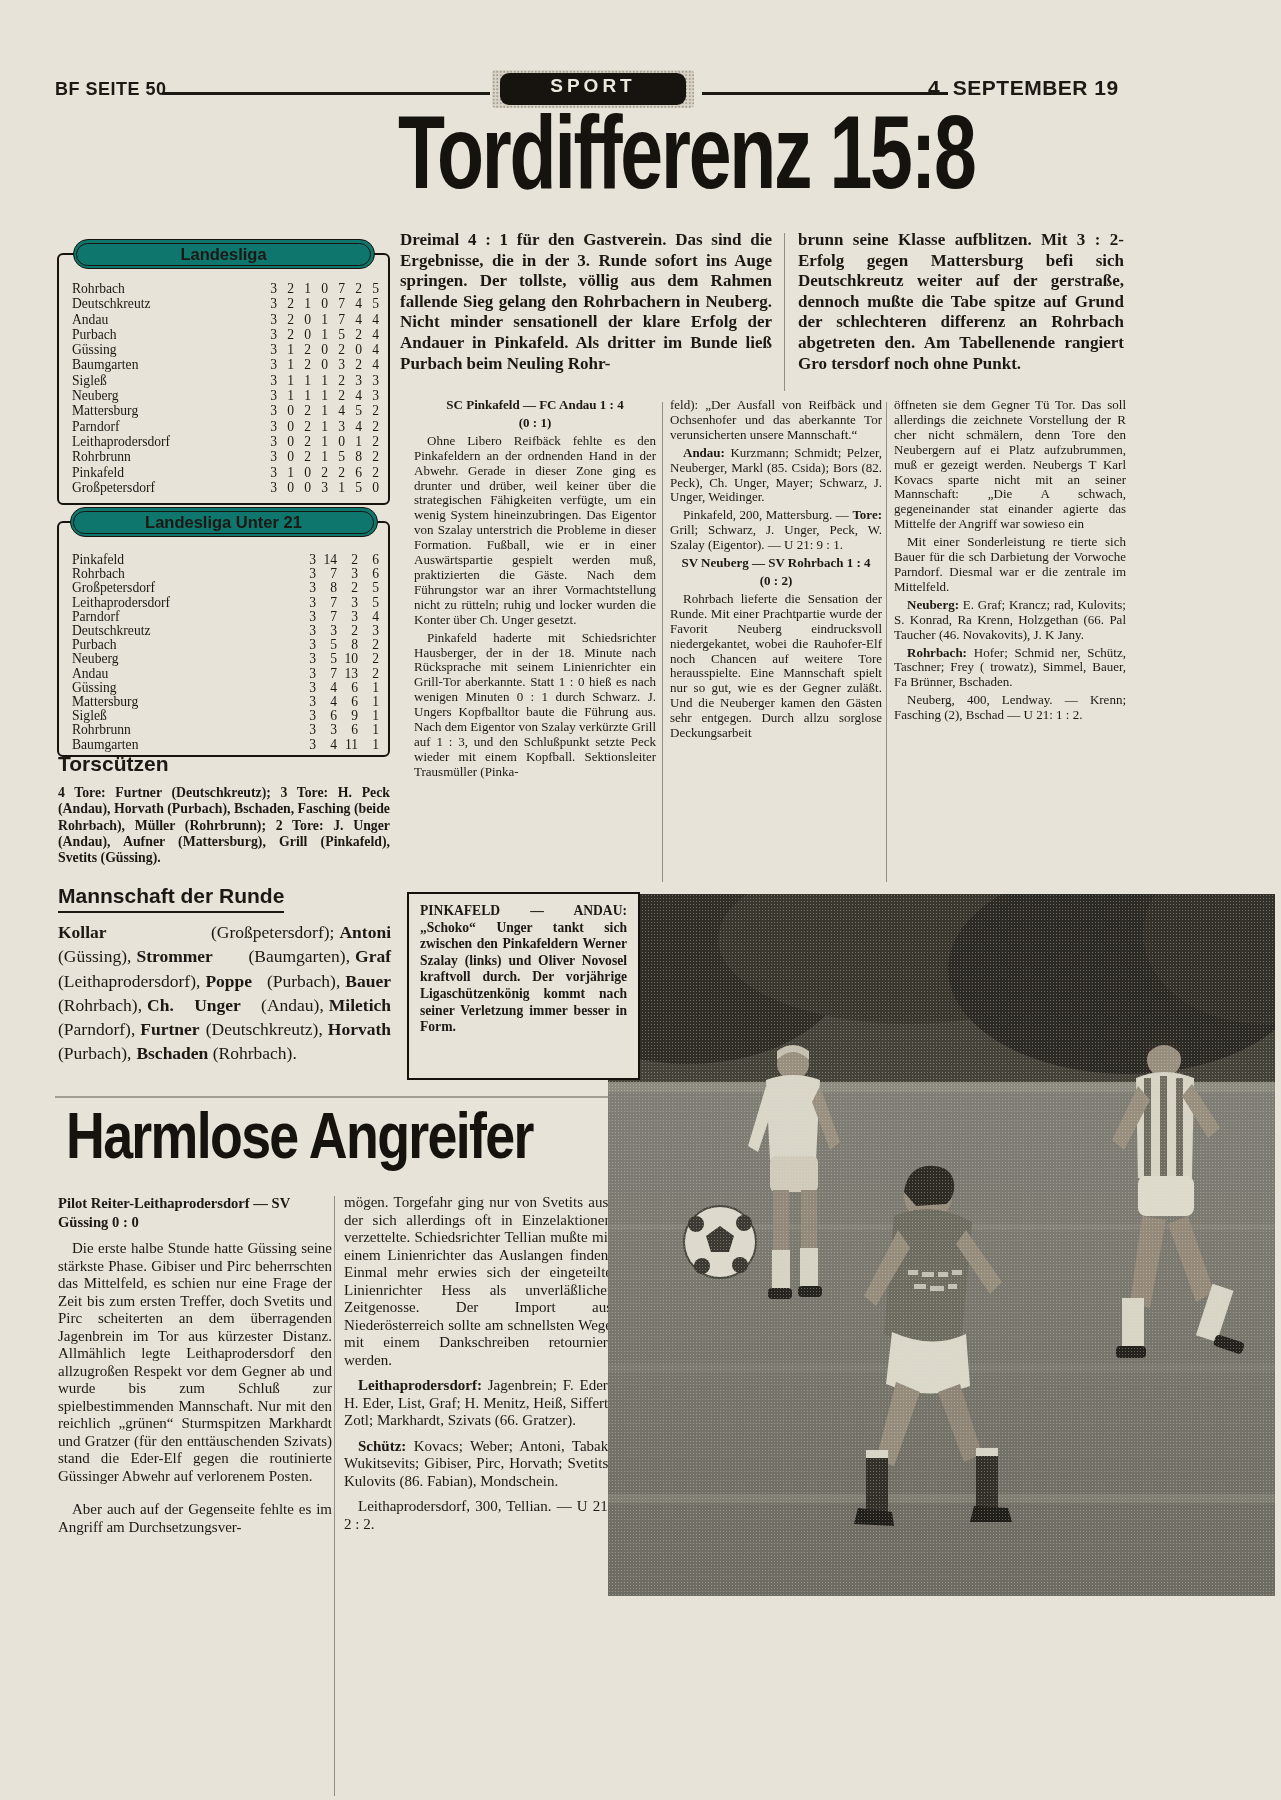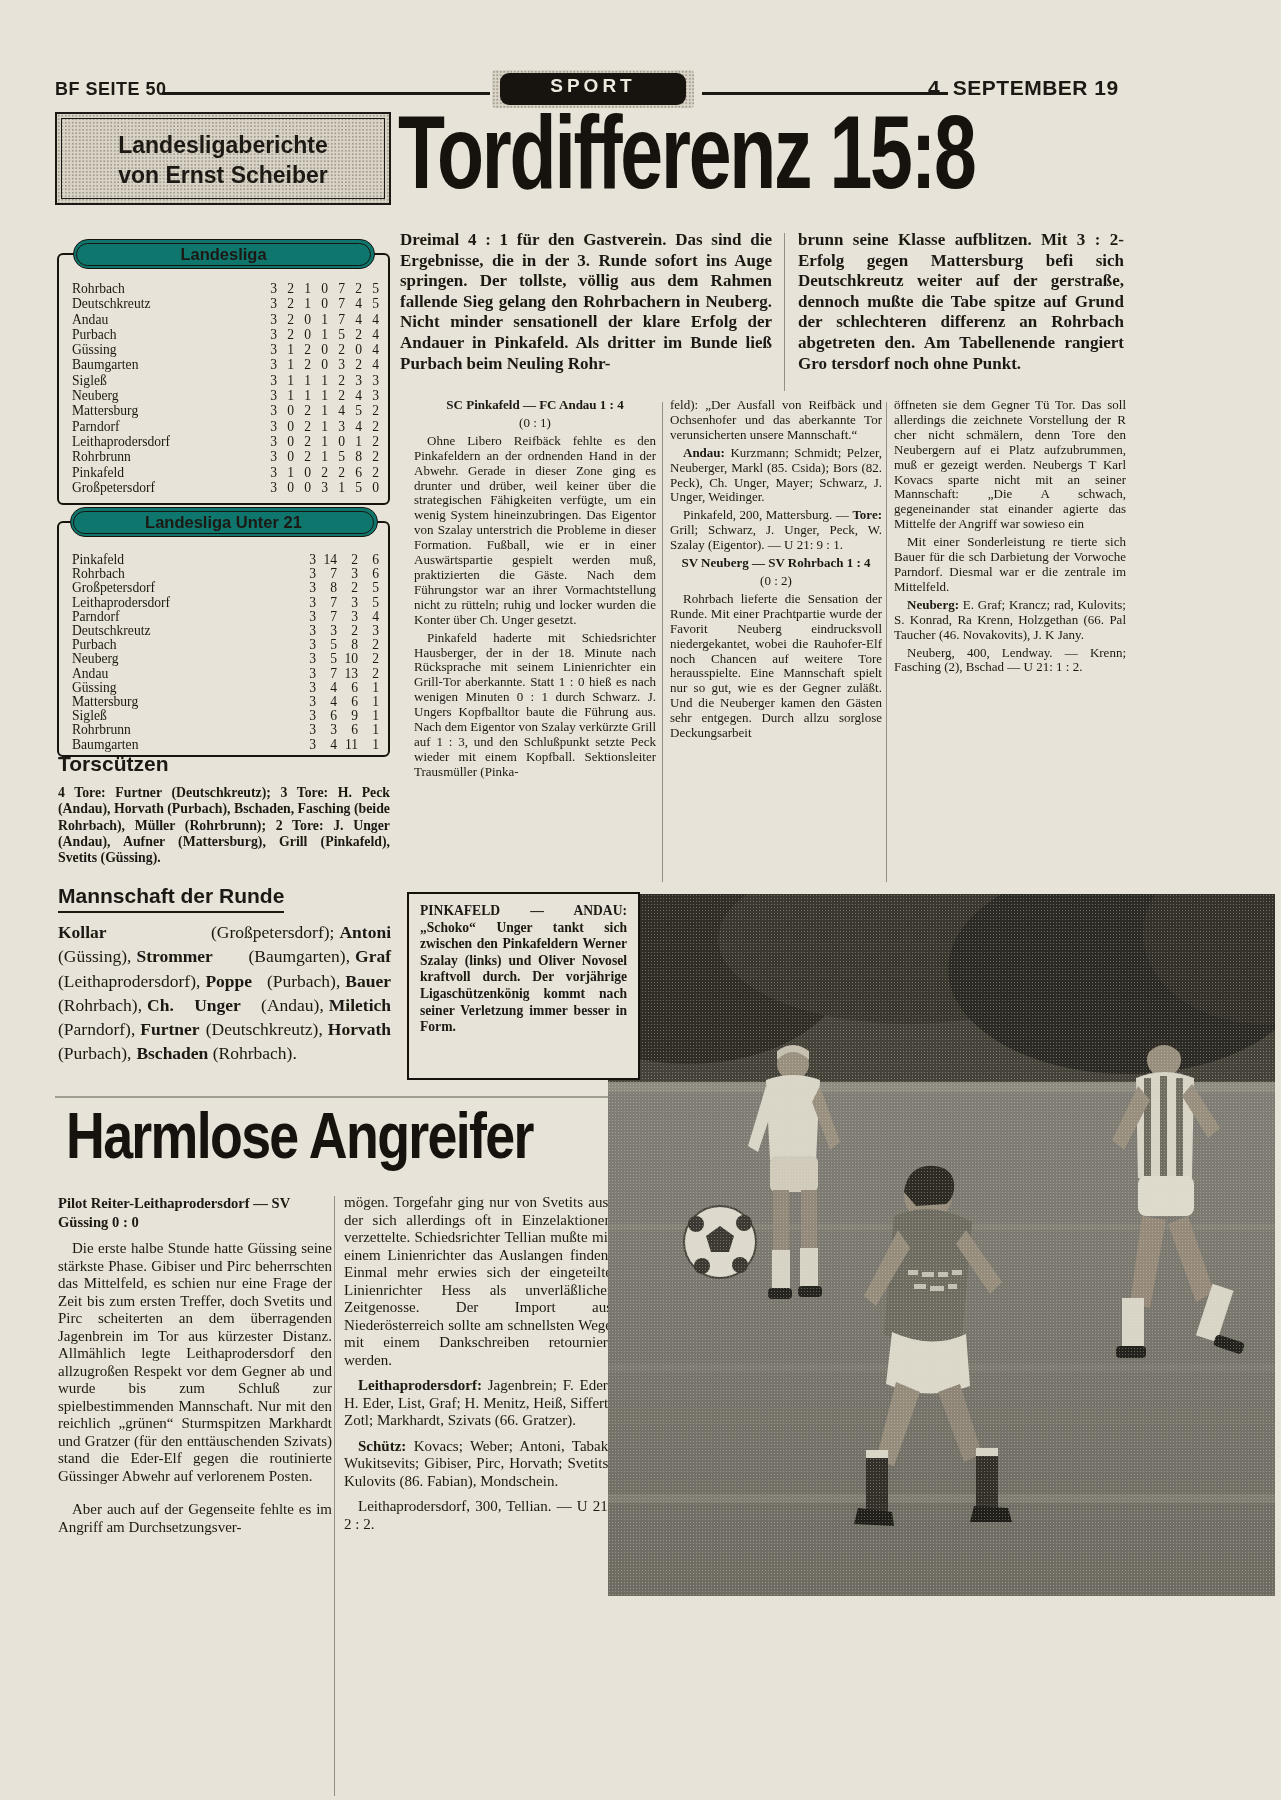--- a/index.html
+++ b/index.html
@@ -49,21 +49,21 @@
   .ts-text{left:58px;top:785px;width:332px;font:bold 13.8px/16.3px "Liberation Serif",serif;text-align:justify;hyphens:auto;}
   .md-head{left:58px;top:884px;font:bold 21px/24px "Liberation Sans",sans-serif;border-bottom:2.5px solid #1c1813;padding-bottom:3px;}
   .md-text{left:58px;top:920px;width:333px;font:17.5px/24.3px "Liberation Serif",serif;text-align:justify;}
   .md-item{margin-right:5px;}
 
   
   .artcol{top:398px;font:13px/14.9px "Liberation Serif",serif;text-align:justify;hyphens:auto;}
   .artcol p{margin:0 0 3px;text-indent:13px;}
   .artcol p.noind{text-indent:0;}
   .match-head{text-align:center;font-weight:bold;text-indent:0 !important;margin:8px 0 1px;}
-  .match-score{text-align:center;font-weight:normal;text-indent:0 !important;margin:0 0 6px;}
+  .match-score{text-align:center;font-weight:bold;text-indent:0 !important;margin:0 0 6px;}
   .col-a{left:414px;width:242px;}
   .col-b{left:670px;width:212px;}
   .col-c{left:894px;width:232px;}
 
   
   .caption-box{left:407px;top:892px;width:233px;height:188px;border:2.5px solid #15120e;box-sizing:border-box;
         padding:9px 11px;font:bold 13.6px/16.6px "Liberation Serif",serif;text-align:justify;background:#e7e3d8;z-index:3;}
   .photo{left:608px;top:894px;width:667px;height:702px;z-index:1;background:#6f6d65;margin:0;}
   .photo::after{content:"";position:absolute;inset:0;
         background-image:radial-gradient(rgba(231,227,216,.35) .6px,transparent .8px);background-size:3px 3px;}
@@ -87,26 +87,20 @@
 <div class="page">
 
   <div class="abs mh-left">BF SEITE 50</div>
   <div class="rule" style="left:162px;top:92px;width:328px;"></div>
   <div class="abs stipple sport-wrap">
     <div class="sport-badge">SPORT</div>
   </div>
   <div class="rule" style="left:702px;top:92px;width:246px;"></div>
   <div class="abs mh-right">4. SEPTEMBER 19</div>
 
-  <div class="abs stipple byline-box">
-    <div class="byline-inner">
-      <div>Landesligaberichte</div>
-      <div>von Ernst Scheiber</div>
-    </div>
-  </div>
 
   <h1 class="abs headline">Tordifferenz 15:8</h1>
 
   <div class="abs intro" style="left:400px;top:230px;width:372px;">
     <p>Dreimal 4 : 1 für den Gastverein. Das sind die Ergebnisse, die in der 3. Runde sofort ins Auge springen. Der tollste, völlig aus dem Rahmen fallende Sieg gelang den Rohrbachern in Neuberg. Nicht minder sensationell der klare Erfolg der Andauer in Pinkafeld. Als dritter im Bunde ließ Purbach beim Neuling Rohr-</p>
   </div>
   <div class="vrule" style="left:784px;top:233px;height:158px;"></div>
   <div class="abs intro" style="left:798px;top:230px;width:326px;">
     <p>brunn seine Klasse aufblitzen. Mit 3 : 2-Erfolg gegen Mattersburg befi sich Deutschkreutz weiter auf der gerstraße, dennoch mußte die Tabe spitze auf Grund der schlechteren differenz an Rohrbach abgetreten den. Am Tabellenende rangiert Gro tersdorf noch ohne Punkt.</p>
   </div>
@@ -387,20 +381,21 @@
     <p><span>Pinkafeld, 200, Mattersburg. — </span><b>Tore:</b><span> Grill; Schwarz, J. Unger, Peck, W. Szalay (Eigentor). — U 21: 9 : 1.</span></p>
     <p class="match-head">SV Neuberg — SV Rohrbach 1 : 4</p>
     <p class="match-score">(0 : 2)</p>
     <p>Rohrbach lieferte die Sensation der Runde. Mit einer Prachtpartie wurde der Favorit Neuberg eindrucksvoll niedergekantet, wobei die Rauhofer-Elf noch Chancen auf weitere Tore herausspielte. Eine Mannschaft spielt nur so gut, wie es der Gegner zuläßt. Und die Neuberger kamen den Gästen sehr entgegen. Durch allzu sorglose Deckungsarbeit</p>
   </div>
 
   <div class="abs artcol col-c">
     <p class="noind">öffneten sie dem Gegner Tü Tor. Das soll allerdings die zeichnete Vorstellung der R cher nicht schmälern, denn Tore den Neubergern auf ei Platz aufzubrummen, muß er gezeigt werden. Neubergs T Karl Kovacs sparte nicht mit an seiner Mannschaft: „Die A schwach, gegeneinander stat einander agierte das Mittelfe der Angriff war sowieso ein</p>
     <p>Mit einer Sonderleistung re tierte sich Bauer für die sch Darbietung der Vorwoche Parndorf. Diesmal war er die zentrale im Mittelfeld.</p>
     <p><b>Neuberg:</b><span> E. Graf; Krancz; rad, Kulovits; S. Konrad, Ra Krenn, Holzgethan (66. Pal Taucher (46. Novakovits), J. K Jany.</span></p>
+    <p><b>Rohrbach:</b><span> Hofer; Schmid ner, Schütz, Taschner; Frey ( trowatz), Simmel, Bauer, Fa Brünner, Bschaden.</span></p>
     <p>Neuberg, 400, Lendway. — Krenn; Fasching (2), Bschad — U 21: 1 : 2.</p>
   </div>
 
   <figure class="abs photo">
     <svg viewBox="0 0 667 702" width="667" height="702" preserveAspectRatio="none">
       <defs>
         <linearGradient id="gf" x1="0" y1="0" x2="0" y2="1">
           <stop offset="0" stop-color="#84827a"></stop>
             <stop offset=".5" stop-color="#7b7970"></stop>
             <stop offset="1" stop-color="#6d6b62"></stop>

